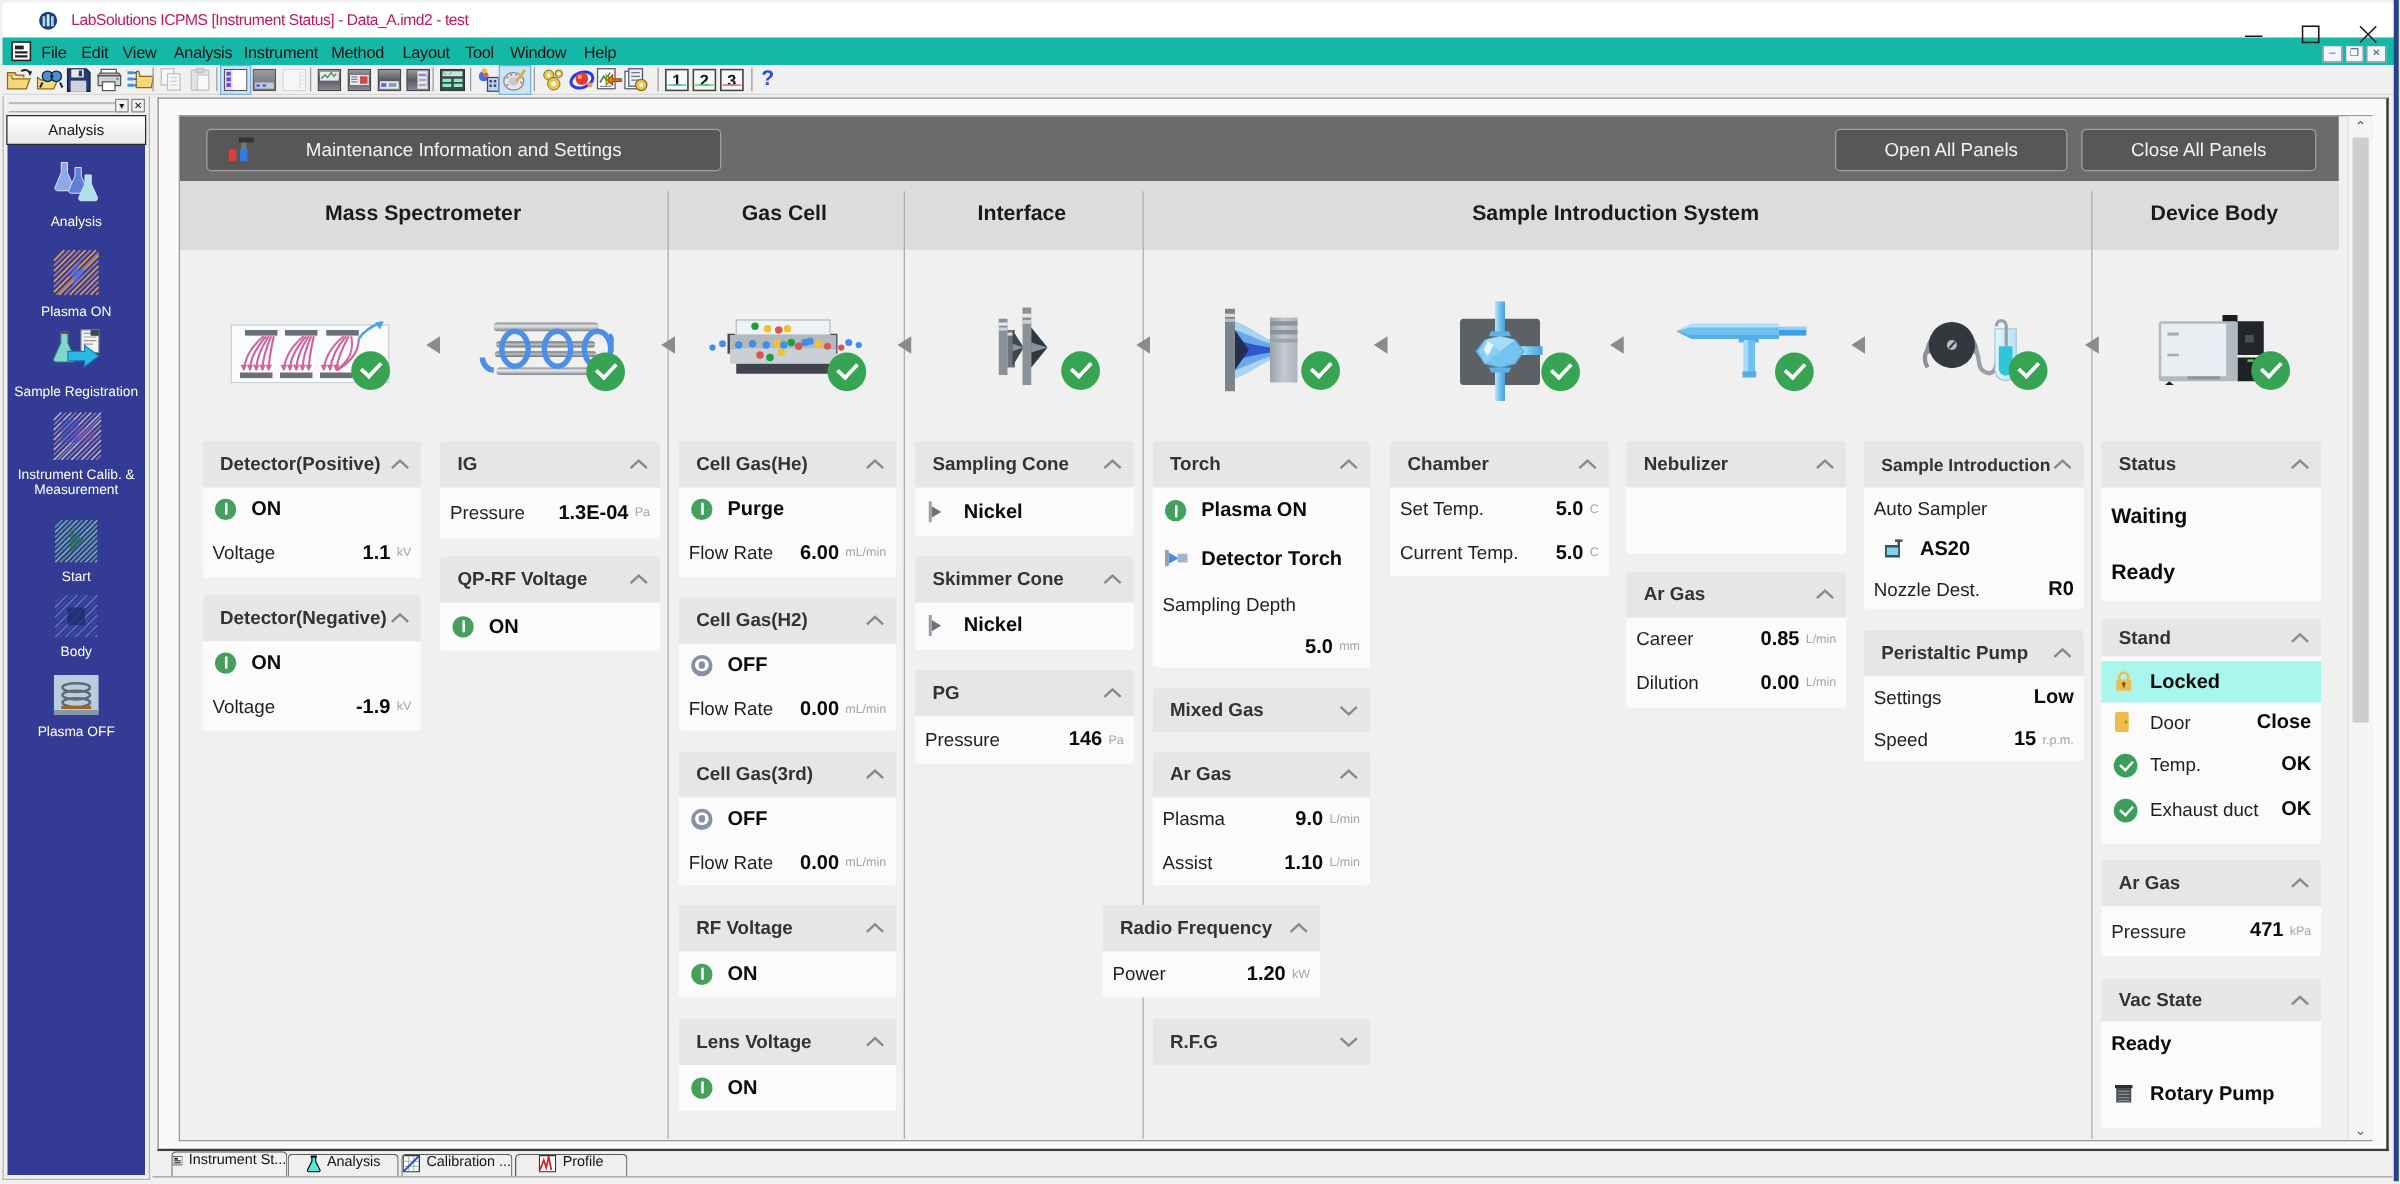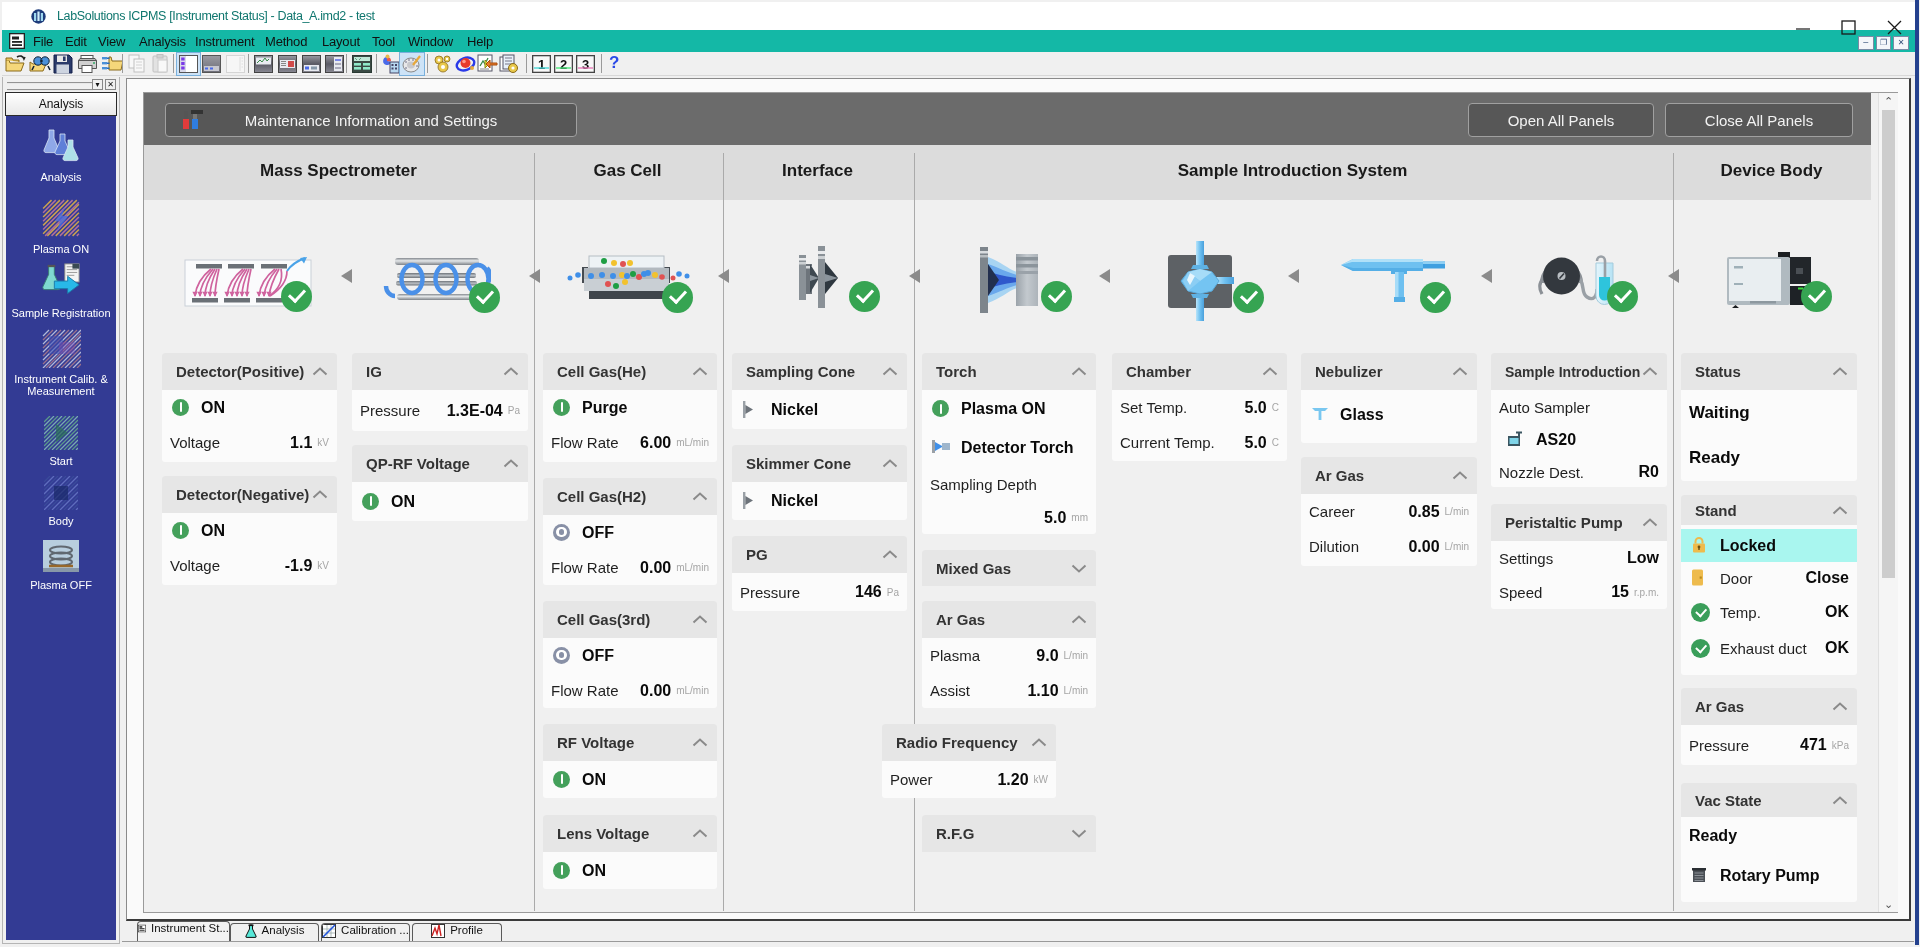--- a/index.html
+++ b/index.html
@@ -2,21 +2,21 @@
 <html><head>
 <meta charset="utf-8">
 <style>
 *{margin:0;padding:0;box-sizing:border-box}
 html,body{width:1920px;height:947px;overflow:hidden}
 body{position:relative;font-family:"Liberation Sans",sans-serif;background:#f0f0f0;}
 .abs{position:absolute}
 #rband{position:absolute;right:1px;top:0;width:4px;height:945px;background:#24418e;z-index:51}
 #bline{position:absolute;left:122px;top:941px;right:6px;height:1px;background:#9a9a9a;z-index:40}
 #titlebar{position:absolute;left:2px;top:2px;right:2px;height:28px;background:#ffffff;}
-#title{position:absolute;left:55px;top:7px;font-size:12.5px;color:#0f766e;letter-spacing:-0.35px}
+#title{position:absolute;left:55px;top:7px;font-size:12.5px;color:#be185d;letter-spacing:-0.35px}
 #menubar{position:absolute;left:2px;top:30px;right:2px;height:22px;background:#14b8a6;font-size:13px;color:#111}
 .menuitem{position:absolute;top:4px;letter-spacing:-0.2px}
 #toolbar{position:absolute;left:2px;top:52px;right:2px;height:24px;background:#f0f0f0;border-bottom:1px solid #d8d8d8}
 .tsep{position:absolute;top:2px;width:1px;height:19px;background:#9a9a9a}
 
 #sidebar{position:absolute;left:2px;top:77px;width:118px;bottom:3px;background:#f0f0f0;border:1px solid #b5b5b5;border-top:none}
 #sb-grip{position:absolute;left:4px;top:3px;right:26px;height:9px;border-top:2px groove #e8e8e8;border-bottom:2px groove #e8e8e8;margin-top:2px}
 .sb-btn{position:absolute;top:2px;width:11px;height:11px;background:#f0f0f0;border:1px solid #888;font-size:8px;line-height:9px;text-align:center;color:#111}
 #sb-tab{position:absolute;left:2px;top:15px;right:2px;height:24px;background:linear-gradient(#ffffff,#e8e8e8);border:1px solid #2a2a2a;font-size:12px;color:#111;text-align:center;line-height:22px}
 #sb-blue{position:absolute;left:3px;top:39px;right:3px;bottom:3px;background:#333b94}
@@ -879,27 +879,20 @@
           <span>Current Temp.</span>
           <span class="val">5.0</span>
           <span class="unit">C</span>
         </div>
     </div>
 
     <div class="card" style="left:1157px;top:260px;width:176px;height:90px">
       <div class="ch">Nebulizer<svg class="sp" width="16" height="9" viewBox="0 0 16 9">
             <path d="M1.5 7.5 L8 1.5 L14.5 7.5" fill="none" stroke="#8a8a8a" stroke-width="2"></path>
           </svg></div>
-      <div class="row" style="height:50px">
-          <span class="ric"><svg width="18" height="15" viewBox="0 0 18 15">
-              <path d="M1 2 L17 2 L14 5 L4 5 Z" fill="#79c7f0"></path>
-              <rect x="7.6" y="5" width="2.8" height="9" fill="#79c7f0"></rect>
-            </svg></span>
-          <b class="st">Glass</b>
-        </div>
     </div>
     <div class="card" style="left:1157px;top:364px;width:176px;height:109px">
       <div class="ch">Ar Gas<svg class="sp" width="16" height="9" viewBox="0 0 16 9">
             <path d="M1.5 7.5 L8 1.5 L14.5 7.5" fill="none" stroke="#8a8a8a" stroke-width="2"></path>
           </svg></div>
       <div class="row">
           <span>Career</span>
           <span class="val">0.85</span>
           <span class="unit">L/min</span>
         </div>

